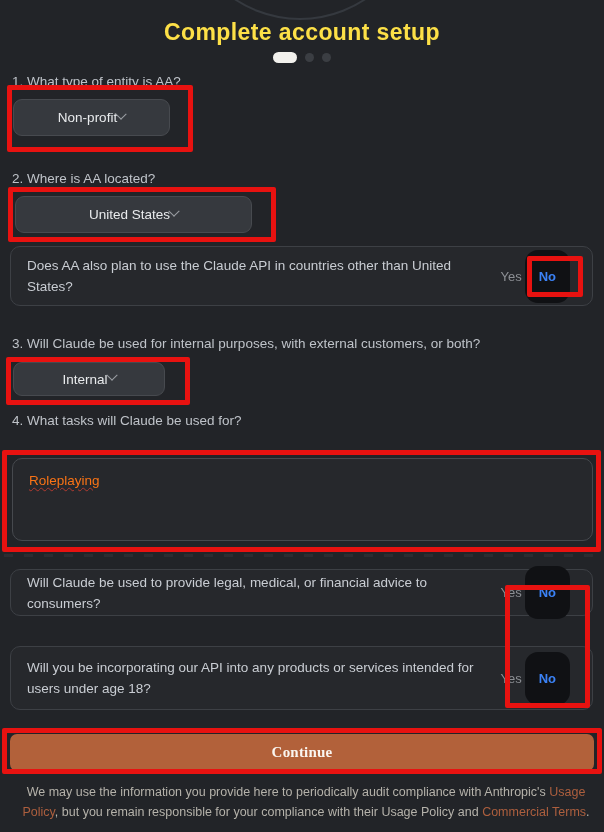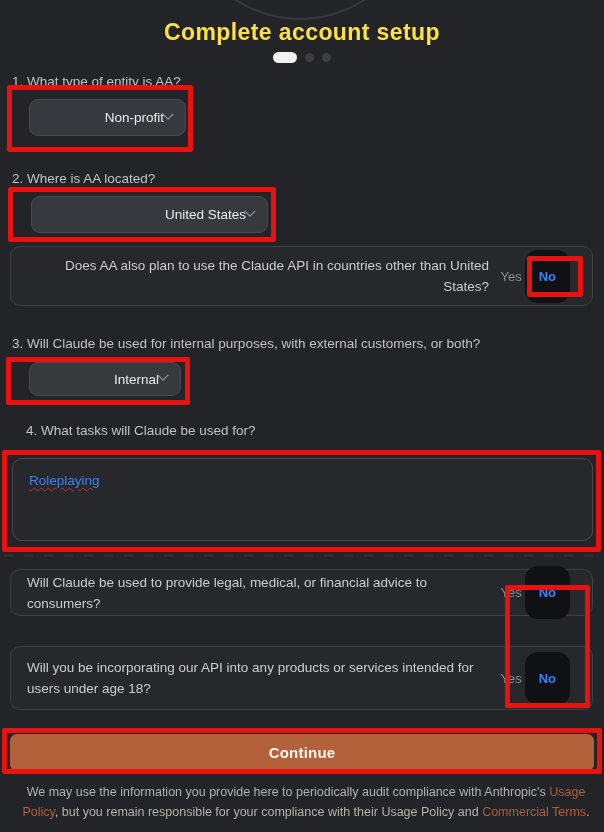--- a/index.html
+++ b/index.html
@@ -24,73 +24,73 @@
   }
 
   .dots { left:0; right:0; top:52px; display:flex; justify-content:center; align-items:center; gap:8px; }
   .dot  { width:9px; height:9px; border-radius:50%; background:#3b3e43; }
   .dot.active { width:24px; height:11px; border-radius:6px; background:#f2f1ed; }
 
   .qlabel { color:#bfc3c9; font-size:13.5px; }
   .l1 { left:12px; top:74px; }
   .l2 { left:12px; top:171px; }
   .l3 { left:12px; top:336px; }
-  .l4 { left:12px; top:423px;margin-left:14px; }
+  .l4 { left:12px; top:413px; }
 
   .dropdown {
     background:#36393e; border:1px solid #474a4f; border-radius:9px;
-    display:flex; align-items:center; justify-content:flex-end;
-    padding:0 13px; color:#e9ebed; font-size:13.5px; cursor:pointer;margin-left:16px;
+    display:flex; align-items:center; justify-content:center;
+    padding:0 7px; color:#e9ebed; font-size:13.5px; cursor:pointer;
   }
   .dd1 { left:13px; top:99px;  width:157px; height:37px; }
   .dd2 { left:15px; top:196px; width:237px; height:37px; }
   .dd3 { left:13px; top:362px; width:152px; height:34px; }
   .chev {
     width:8px; height:8px; border-right:1.6px solid #9b9ea3; border-bottom:1.6px solid #9b9ea3;
     transform:rotate(45deg) translate(-2px,-2px); margin-top:-2px; flex:0 0 auto;
   }
 
   .card {
     left:10px; width:583px;
     background:#26282c; border:1px solid #3d4045; border-radius:10px;
     display:flex; align-items:center; justify-content:space-between;
     padding:0 22px 0 16px;
   }
-  .card1 { top:246px; height:60px;text-align:right; }
+  .card1 { top:246px; height:60px; }
   .card2 { top:569px; height:47px; }
   .card3 { top:646px; height:64px; }
   .card-text { color:#c9cdd3; font-size:13.5px; line-height:21px; max-width:462px; }
 
   .toggle { display:flex; align-items:center; gap:3px; flex:0 0 auto; }
   .yes { color:#8c8f94; font-size:13px; cursor:pointer; }
   .no-pill {
     background:#101114; color:#3b82f6; font-weight:bold; font-size:13px;
     border-radius:13px; padding:19px 14px; cursor:pointer;
   }
 
   .textarea {
     left:12px; top:458px; width:581px; height:83px;
     background:#26282c; border:1px solid #46494e; border-radius:10px;
-    padding:14px 16px; color:#3b82f6; font-size:13.5px; cursor:text;
+    padding:14px 16px; color:#f97316; font-size:13.5px; cursor:text;
   }
   .misspell {
     text-decoration-line:underline; text-decoration-style:wavy;
     text-decoration-color:#b03a30; text-decoration-thickness:1px; text-underline-offset:2px;
   }
 
   
   .dots-artifact {
     left:4px; top:554px; width:596px; height:3px; opacity:.5;
     background:repeating-linear-gradient(90deg,#35373b 0 9px,transparent 9px 20px);
   }
 
   .continue {
     left:10px; top:734px; width:584px; height:37px;
     background:#b2613a; border:none; border-radius:7px;
-    color:#faf6f1; font-family:Liberation Sans, sans-serif;
+    color:#faf6f1; font-family:Liberation Serif, serif;
     font-size:15px; font-weight:bold; letter-spacing:.2px; cursor:pointer;
     display:flex; align-items:center; justify-content:center;
   }
 
   .footer { left:12px; top:783px; width:588px; font-size:12.5px; line-height:19.5px; color:#b5b2aa;text-align:center; }
   .flink { color:#ad5f3e; text-decoration:none; cursor:pointer; }
 
   
   .redbox { border:5px solid #e81210; border-radius:2px; pointer-events:none; }
   .rb1 { left:7px;   top:85px;  width:186px; height:67px;  }

